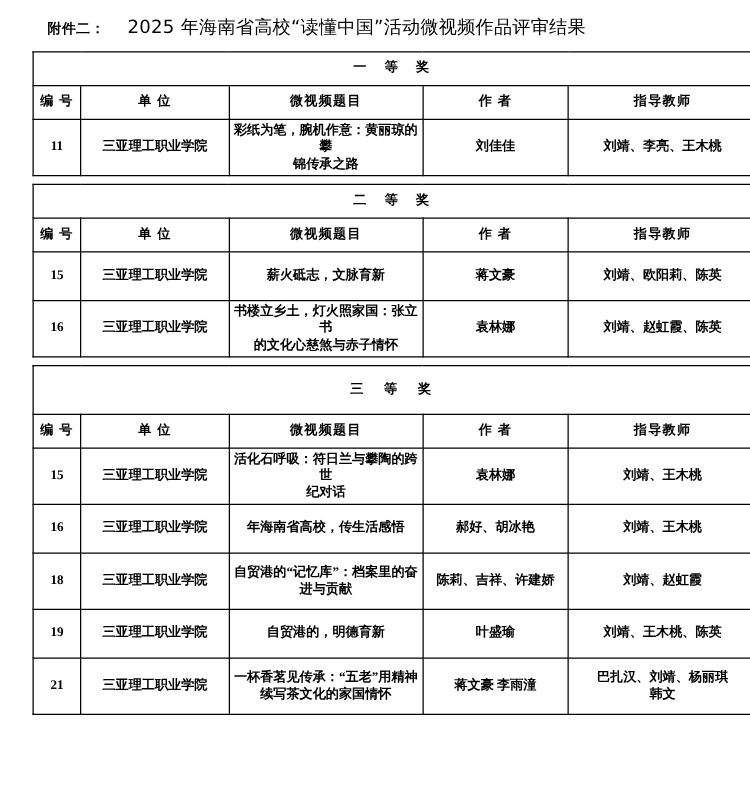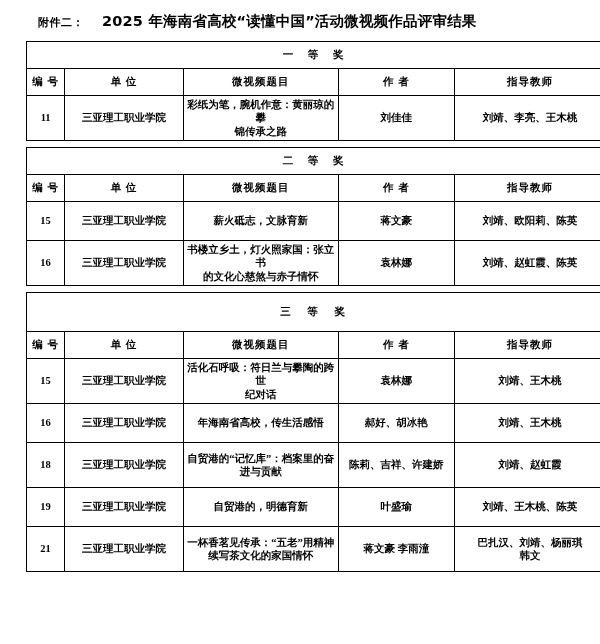--- a/index.html
+++ b/index.html
@@ -28,21 +28,21 @@
     white-space: nowrap;
   }
   .attach-label {
     font-size: 11px;
     letter-spacing: 0.5px;
     margin-right: 18px;
     font-weight: 600;
   }
   .doc-title {
     font-size: 14.5px;
-    font-weight: 700;
+    font-weight: 400;
     letter-spacing: 0.2px;
     text-align: right;
   }
   table.grid {
     border-collapse: collapse;
     width: 580px;
     margin: 0 auto;
     table-layout: fixed;
     font-family: Liberation Serif, serif;
   }

